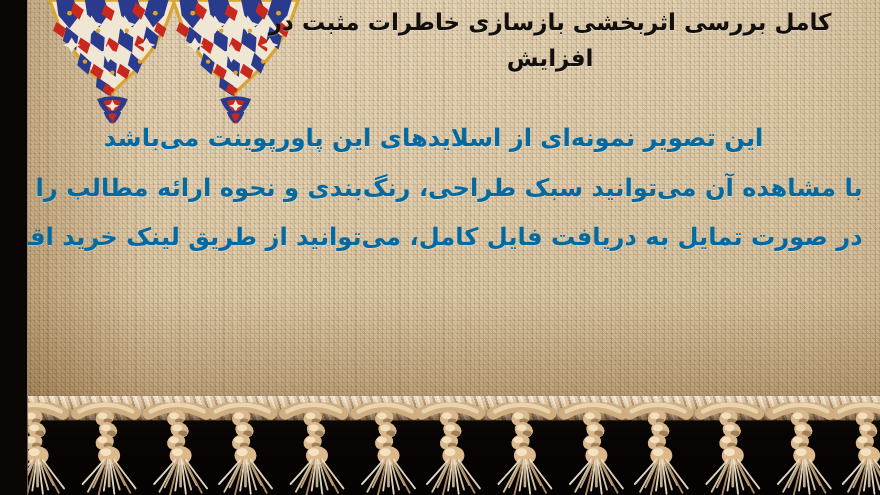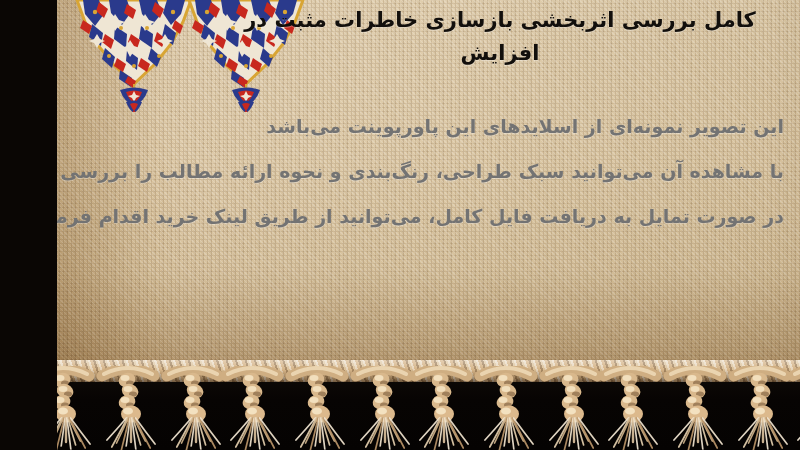--- a/index.html
+++ b/index.html
@@ -4,20 +4,21 @@
 <style>
   html,body{margin:0;padding:0;}
   body{
     width:800px;height:450px;overflow:hidden;
     font-family:"DejaVu Sans","Liberation Sans",sans-serif;
     background:#0a0604;
   }
   .slide{
     position:relative;width:743px;height:450px;overflow:hidden;
     background:#ede0cb;
+    padding-left:32px;
   }
 
   
   .paper{
     position:absolute;left:0;top:0;width:800px;height:382px;
     background:
       linear-gradient(180deg,#efe5d3 0%,#ece0cb 42%,#e4d6bd 72%,#d8c5a6 92%,#c8ae89 100%),
       linear-gradient(90deg,#e3d3b6 0%,#f0e7d6 16%,#efe6d4 48%,#eae0cc 78%,#e7dcc6 100%);
     background-blend-mode:multiply,normal;
   }
@@ -52,23 +53,23 @@
   
   .title{
     position:absolute;right:20px;top:4px;width:560px;
     text-align:center;direction:rtl;
     font-size:21px;line-height:33px;font-weight:700;
     color:#120f0c;letter-spacing:.1px;
     text-shadow:0 1px 0 rgba(255,255,255,.30);
   }
   .body{
     position:absolute;right:16px;top:104px;width:780px;
-    direction:rtl;text-align:right;
-    font-size:19px;line-height:45px;font-weight:700;
-    color:#737373;
+    direction:rtl;text-align:center;
+    font-size:22px;line-height:45px;font-weight:700;
+    color:#0369a1;
     text-shadow:0 1px 0 rgba(255,255,255,.28);
   }
   .body .ln{display:block;white-space:nowrap;}
 
   
   .fringe{
     position:absolute;left:0;top:360px;width:800px;height:90px;overflow:hidden;
     background:#080504;
   }
   .fringe .black{

